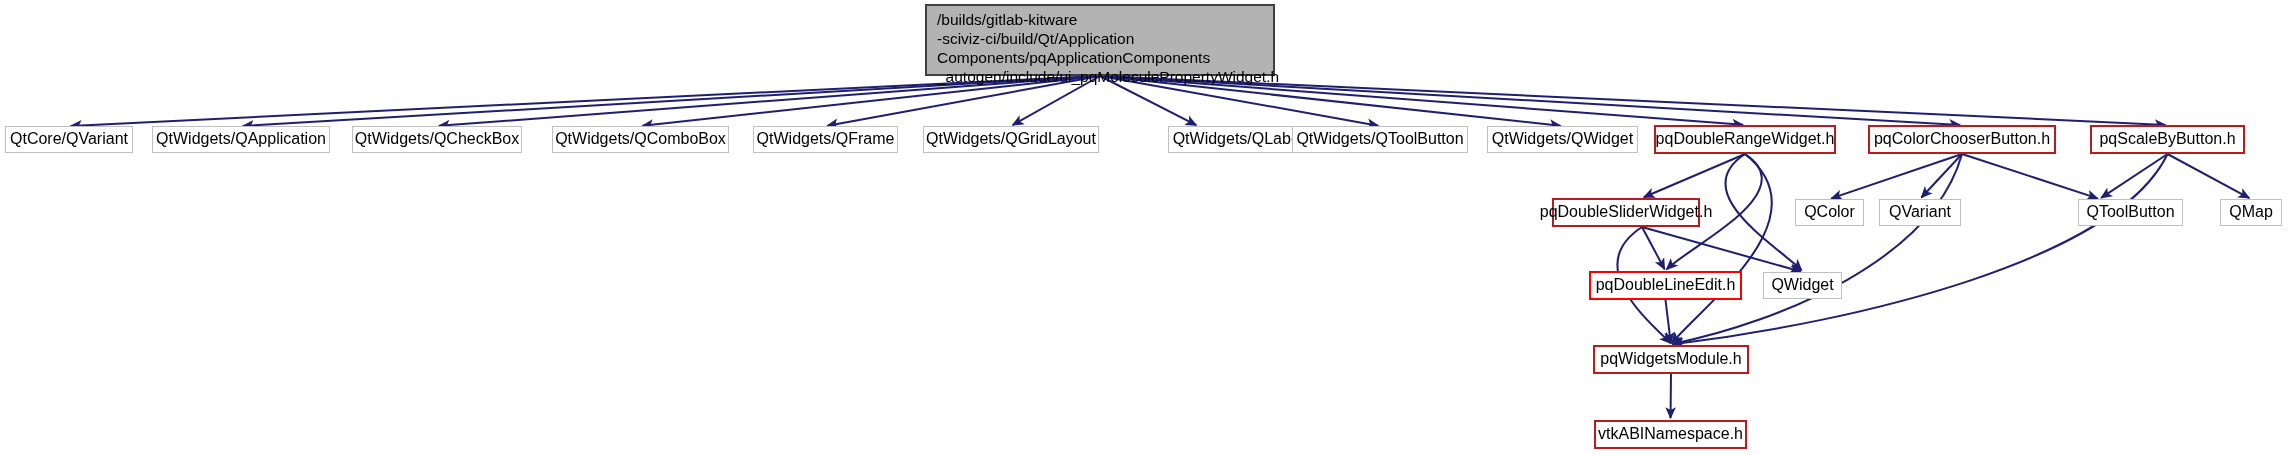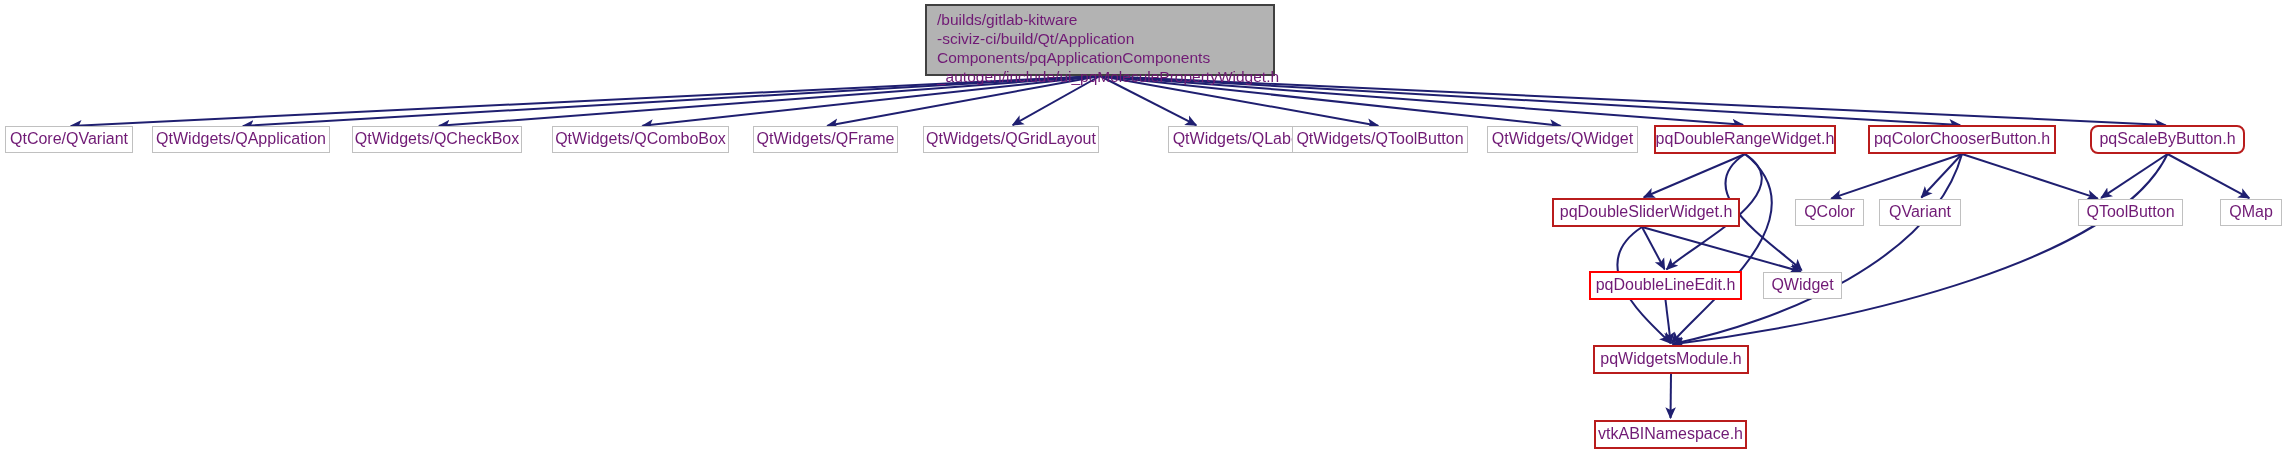--- a/index.html
+++ b/index.html
@@ -26,21 +26,21 @@
     pointer-events: none;
   }
   .node {
     position: absolute;
     box-sizing: border-box;
     display: flex;
     align-items: center;
     justify-content: center;
     background: #ffffff;
     border: 1px solid #c0c0c0;
-    color: #701a75;
+    color: #000000;
     font-size: 16px;
     line-height: 1.15;
     white-space: nowrap;
     padding: 0 9px;
     z-index: 3;
   }
   .node.strong {
     border: 2px solid #b91c1c;
   }
   .node.red {
@@ -104,22 +104,22 @@
     <div class="node" style="left: 152px; top: 126px; width: 178px; height: 27px;">QtWidgets/QApplication</div>
     <div class="node" style="left: 552px; top: 126px; width: 177px; height: 27px;">QtWidgets/QComboBox</div>
     <div class="node" style="left: 352px; top: 126px; width: 170px; height: 27px;">QtWidgets/QCheckBox</div>
     <div class="node" style="left: 753px; top: 126px; width: 145px; height: 27px;">QtWidgets/QFrame</div>
     <div class="node" style="left: 923px; top: 126px; width: 176px; height: 27px;">QtWidgets/QGridLayout</div>
     <div class="node" style="left: 1128px; top: 126px; width: 140px; height: 27px; margin-left: 40px;">QtWidgets/QLabel</div>
     <div class="node" style="left: 1292px; top: 126px; width: 176px; height: 27px;">QtWidgets/QToolButton</div>
     <div class="node" style="left: 1487px; top: 126px; width: 151px; height: 27px;">QtWidgets/QWidget</div>
     <div class="node strong" style="left: 1654px; top: 125px; width: 182px; height: 29px;">pqDoubleRangeWidget.h</div>
     <div class="node strong" style="left: 1868px; top: 125px; width: 188px; height: 29px;">pqColorChooserButton.h</div>
-    <div class="node strong" style="left: 2090px; top: 125px; width: 155px; height: 29px; border-radius: 8px;">pqScaleByButton.h</div>
-    <div class="node strong" style="left: 1552px; top: 198px; width: 188px; height: 29px;">pqDoubleSliderWidget.h</div>
+    <div class="node strong" style="left: 2090px; top: 125px; width: 155px; height: 29px;">pqScaleByButton.h</div>
+    <div class="node strong" style="left: 1552px; top: 198px; width: 148px; height: 29px;">pqDoubleSliderWidget.h</div>
     <div class="node" style="left: 1795px; top: 199px; width: 69px; height: 27px;">QColor</div>
     <div class="node" style="left: 1879px; top: 199px; width: 82px; height: 27px;">QVariant</div>
     <div class="node" style="left: 2047px; top: 199px; width: 105px; height: 27px; margin-left: 31px;">QToolButton</div>
     <div class="node" style="left: 2220px; top: 199px; width: 62px; height: 27px;">QMap</div>
     <div class="node red" style="left: 1589px; top: 271px; width: 153px; height: 29px;">pqDoubleLineEdit.h</div>
     <div class="node" style="left: 1763px; top: 272px; width: 79px; height: 27px;">QWidget</div>
     <div class="node strong" style="left: 1593px; top: 345px; width: 156px; height: 29px;">pqWidgetsModule.h</div>
     <div class="node strong" style="left: 1594px; top: 420px; width: 153px; height: 29px;">vtkABINamespace.h</div>
   </div>
 

